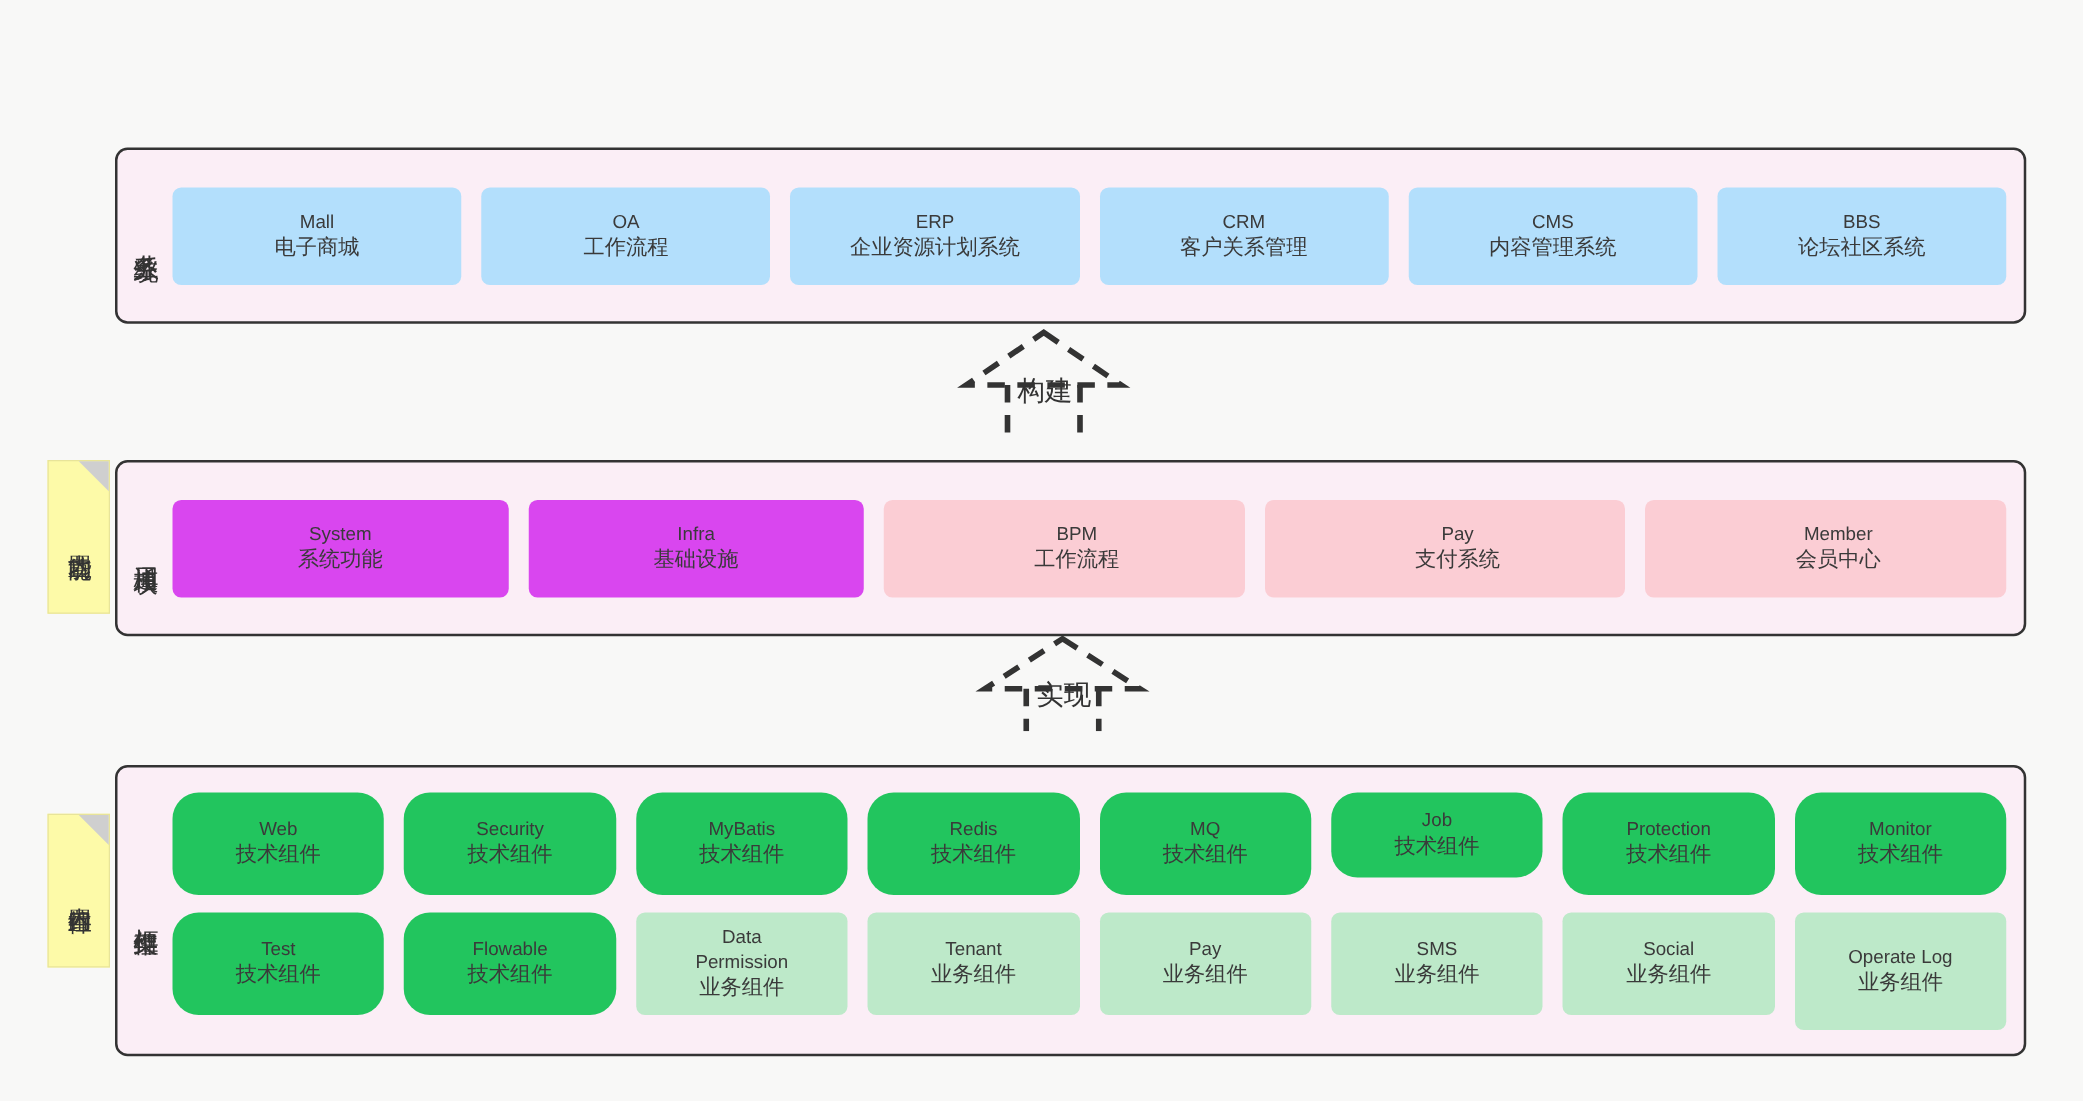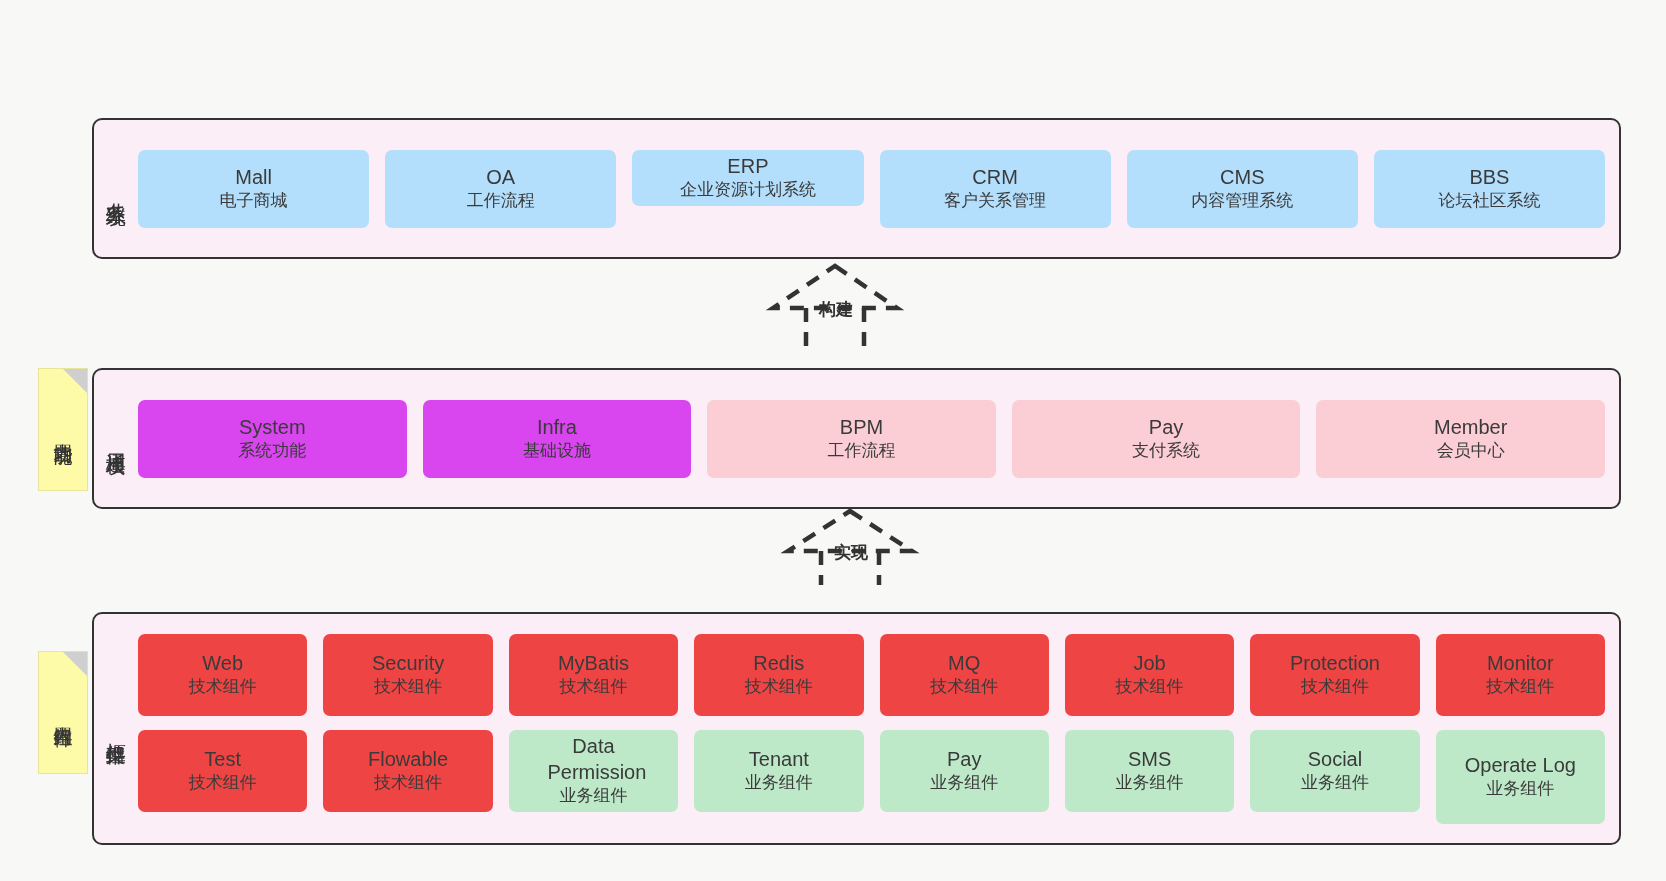--- a/index.html
+++ b/index.html
@@ -69,33 +69,33 @@
     flex-direction: column;
     align-items: center;
     justify-content: center;
     text-align: center;
     box-sizing: border-box;
     padding: 6px 4px;
     line-height: 1.28;
     user-select: none;
   }
   .card .en {
-    font-size: 20px;
+    font-size: 15px;
     color: #3a3a3a;
   }
   .card .cn {
     font-size: 17px;
     color: #3a3a3a;
   }
 
   
   .c-blue       { background: #b3dffc; }
   .c-red        { background: #d946ef; }
   .c-pink       { background: #fbcdd4; padding-left: 24px; }
-  .c-green      { background: #ef4444; }
+  .c-green      { background: #22c55e; border-radius: 21px; }
   .c-lightgreen { background: #bde9c9; }
 
   
   .note {
     position: absolute;
     background: #fdfaa8;
     border: 1px solid #e8e499;
     box-sizing: border-box;
     display: flex;
     align-items: center;
@@ -117,46 +117,45 @@
     border-top: 24px solid #cfcfcf;
     border-left: 24px solid transparent;
   }
 
   
   .uml-arrow {
     position: absolute;
   }
   .uml-arrow .lbl {
     position: absolute;
-    font-size: 17px;
+    font-size: 22px;
     color: #333333;
     background: transparent;
     white-space: nowrap;
     user-select: none;
-    font-weight: bold;
   }
 </style>
 </head>
 <body>
 
 <div id="stage">
 
   <div class="layer" id="layer-business" style="left:92px; top:118px; width:1529px; height:141px;">
     <div class="layer-title">业务系统</div>
     <div class="cards">
       <div class="card-row">
         <div class="card c-blue" style="height:78px;">
           <span class="en">Mall</span>
           <span class="cn">电子商城</span>
         </div>
         <div class="card c-blue" style="height:78px;">
           <span class="en">OA</span>
           <span class="cn">工作流程</span>
         </div>
-        <div class="card c-blue" style="height:56px;">
+        <div class="card c-blue" style="height:78px;">
           <span class="en">ERP</span>
           <span class="cn">企业资源计划系统</span>
         </div>
         <div class="card c-blue" style="height:78px;">
           <span class="en">CRM</span>
           <span class="cn">客户关系管理</span>
         </div>
         <div class="card c-blue" style="height:78px;">
           <span class="en">CMS</span>
           <span class="cn">内容管理系统</span>
@@ -241,21 +240,21 @@
           <span class="cn">技术组件</span>
         </div>
         <div class="card c-green" style="height:82px;">
           <span class="en">Redis</span>
           <span class="cn">技术组件</span>
         </div>
         <div class="card c-green" style="height:82px;">
           <span class="en">MQ</span>
           <span class="cn">技术组件</span>
         </div>
-        <div class="card c-green" style="height:82px;">
+        <div class="card c-green" style="height:68px;">
           <span class="en">Job</span>
           <span class="cn">技术组件</span>
         </div>
         <div class="card c-green" style="height:82px;">
           <span class="en">Protection</span>
           <span class="cn">技术组件</span>
         </div>
         <div class="card c-green" style="height:82px;">
           <span class="en">Monitor</span>
           <span class="cn">技术组件</span>

